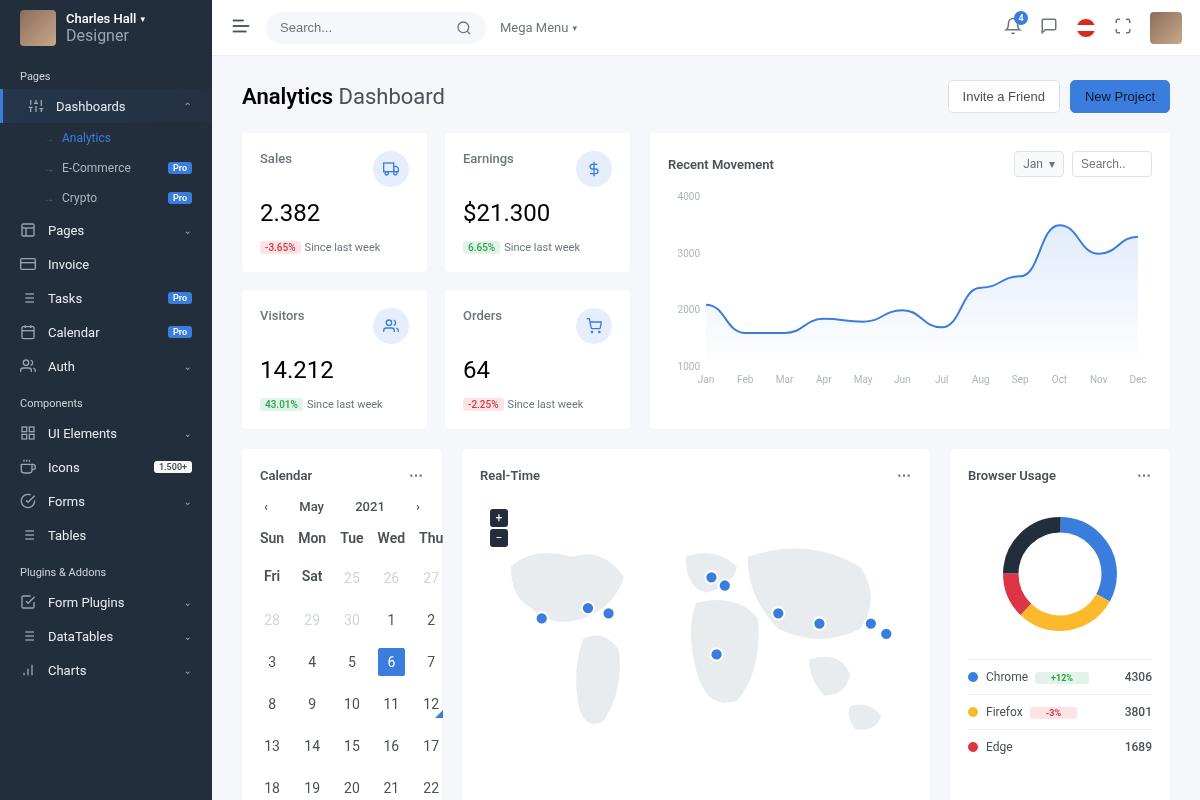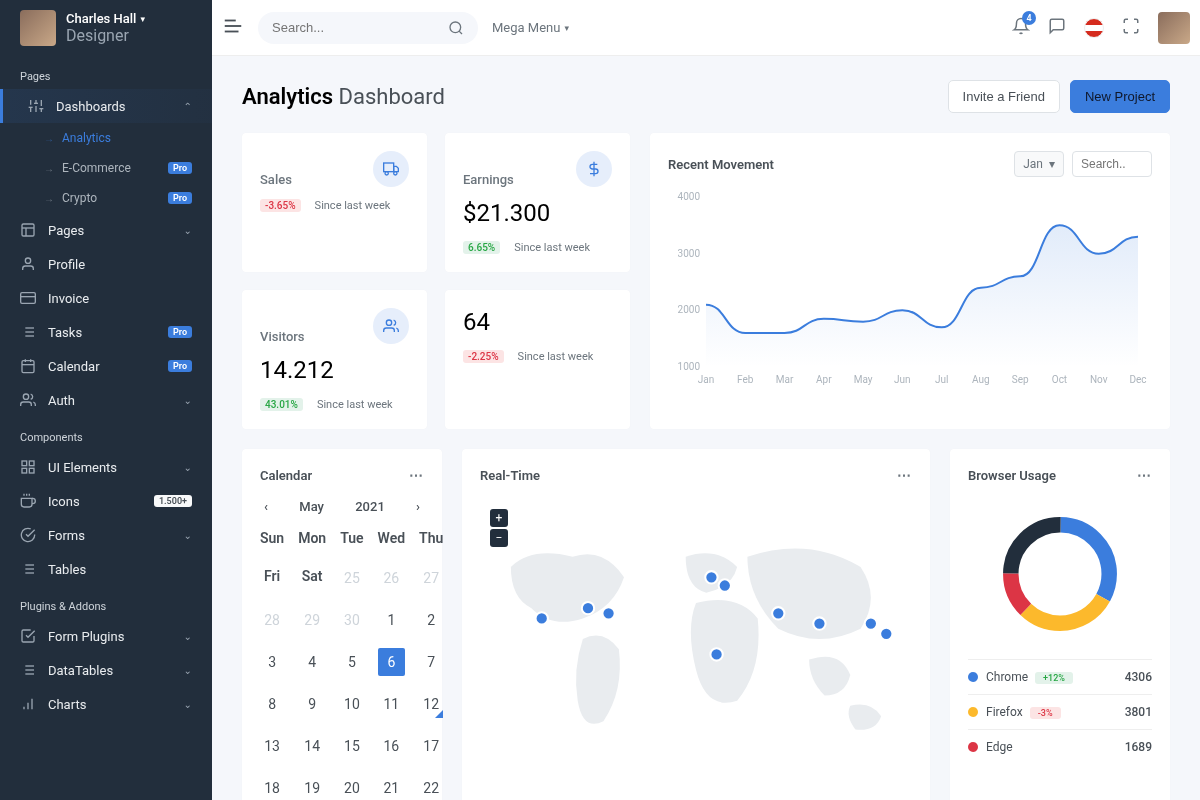--- a/index.html
+++ b/index.html
@@ -22,21 +22,21 @@
 .nav-item .badge-pro { margin-left: auto; background: #3b7ddd; color: #fff; font-size: 9px; padding: 1px 5px; border-radius: 3px; font-weight: 600; }
 .nav-item .badge-count { margin-left: auto; background: #f8f9fa; color: #495057; font-size: 9px; padding: 1px 5px; border-radius: 3px; font-weight: 600; }
 .nav-icon { width: 16px; height: 16px; display: flex; align-items: center; justify-content: center; color: #9aa5b1; }
 .sub-item { display: flex; align-items: center; padding: 8px 20px 8px 44px; font-size: 12px; color: #adb5bd; gap: 8px; cursor: pointer; position: relative; }
 .sub-item.active { color: #3b7ddd; }
 .sub-item .arrow { font-size: 10px; opacity: .5; }
 .sub-item .badge-pro { position: absolute; right: 20px; background: #3b7ddd; color: #fff; font-size: 9px; padding: 1px 5px; border-radius: 3px; font-weight: 600; }
 
 
 .main { flex: 1; display: flex; flex-direction: column; }
-.topbar { height: 56px; background: #fff; display: flex; align-items: center; padding: 0 10px; gap: 14px; border-bottom: 1px solid #eee; }
+.topbar { height: 56px; background: #fff; display: flex; align-items: center; padding: 0 18px; gap: 14px; border-bottom: 1px solid #eee; }
 .hamburger { cursor: pointer; }
 .hamburger svg { width: 22px; height: 22px; }
 .search-box { background: #f5f7fb; border-radius: 20px; padding: 8px 14px; display: flex; align-items: center; width: 220px; }
 .search-box input { border: none; background: transparent; outline: none; font-size: 13px; flex: 1; color: #6c757d; }
 .mega-menu { font-size: 13px; color: #6c757d; display: flex; align-items: center; gap: 4px; cursor: pointer; }
 .topbar-right { margin-left: auto; display: flex; align-items: center; gap: 18px; }
 .icon-btn { position: relative; cursor: pointer; color: #6c757d; }
 .icon-btn svg { width: 18px; height: 18px; }
 .notif-badge { position: absolute; top: -6px; right: -6px; background: #3b7ddd; color: #fff; font-size: 9px; width: 14px; height: 14px; border-radius: 50%; display: flex; align-items: center; justify-content: center; font-weight: 600; }
 .flag { width: 20px; height: 20px; border-radius: 50%; background: linear-gradient(#d52b1e 33%, #fff 33% 66%, #d52b1e 66%); border: 1px solid #eee; }
@@ -47,26 +47,26 @@
 .page-header { display: flex; align-items: center; margin-bottom: 20px; }
 .page-title { font-size: 22px; font-weight: 400; color: #495057; }
 .page-title strong { font-weight: 600; color: #000; }
 .page-actions { margin-left: auto; display: flex; gap: 10px; }
 .btn { padding: 8px 14px; border-radius: 5px; font-size: 13px; cursor: pointer; border: 1px solid #dee2e6; background: #fff; color: #495057; }
 .btn.primary { background: #3b7ddd; color: #0f172a; border-color: #3b7ddd; }
 
 .row1 { display: flex; gap: 20px; margin-bottom: 20px; }
 .stat-grid { display: grid; grid-template-columns: 1fr 1fr; gap: 18px; width: 388px; }
 .card { background: #fff; border-radius: 4px; padding: 18px; box-shadow: 0 0 1px rgba(0,0,0,.05); }
-.stat-card .stat-head { display: flex; justify-content: space-between; align-items: flex-end; margin-bottom: 12px; }
+.stat-card .stat-head { display: flex; justify-content: space-between; align-items: flex-start; margin-bottom: 12px; }
 .stat-label { font-size: 13px; color: #6c757d; font-weight: 500; }
 .stat-icon { width: 36px; height: 36px; border-radius: 50%; background: #e6eefb; display: flex; align-items: center; justify-content: center; color: #3b7ddd; }
 .stat-icon svg { width: 16px; height: 16px; }
 .stat-value { font-size: 24px; font-weight: 400; color: #000; margin-bottom: 14px; }
-.stat-foot { font-size: 11px; color: #6c757d; display: flex; align-items: center; gap: 14px; }
+.stat-foot { font-size: 11px; color: #6c757d; display: flex; align-items: center; gap: 4px; }
 .delta { padding: 1px 5px; border-radius: 3px; font-size: 10px; font-weight: 500; }
 .delta.neg { background: #fce4e4; color: #dc3545; }
 .delta.pos { background: #e3f2ea; color: #28a745; }
 
 .chart-card { flex: 1; }
 .chart-head { display: flex; align-items: center; margin-bottom: 10px; }
 .chart-title { font-size: 13px; font-weight: 600; color: #495057; }
 .chart-controls { margin-left: auto; display: flex; gap: 8px; }
 .select-box { border: 1px solid #dee2e6; border-radius: 4px; padding: 5px 8px; font-size: 12px; color: #6c757d; display: flex; align-items: center; gap: 6px; background: #f8f9fa; }
 .mini-search { border: 1px solid #dee2e6; border-radius: 4px; padding: 5px 8px; font-size: 12px; color: #adb5bd; width: 80px; }
@@ -92,21 +92,21 @@
 .zoom-ctl { position: absolute; top: 10px; left: 10px; display: flex; flex-direction: column; }
 .zoom-btn { width: 18px; height: 18px; background: #222e3c; color: #fff; display: flex; align-items: center; justify-content: center; font-size: 12px; border-radius: 3px; margin-bottom: 2px; cursor: pointer; }
 
 .browser-card { width: 220px; }
 .donut-wrap { display: flex; justify-content: center; padding: 10px 0 20px; }
 .donut { width: 130px; height: 130px; }
 .browser-list { font-size: 12px; }
 .browser-row { display: flex; align-items: center; padding: 10px 0; border-top: 1px solid #eee; }
 .dot { width: 10px; height: 10px; border-radius: 50%; margin-right: 8px; }
 .browser-name { flex: 1; }
-.browser-delta { font-size: 9px; padding: 1px 8px; border-radius: 3px; margin-left: 4px; }
+.browser-delta { font-size: 9px; padding: 1px 16px; border-radius: 3px; margin-left: 4px; font-weight: bold; }
 .browser-val { font-weight: 500; }
 </style>
 </head>
 <body>
 
 <div class="app">
 
   <aside class="sidebar">
     <div class="user-block">
       <div class="avatar"></div>
@@ -158,29 +158,20 @@
     <div class="nav-item">
       <span class="nav-icon">
           <svg viewBox="0 0 24 24" fill="none" stroke="currentColor" stroke-width="2">
             <rect x="3" y="3" width="18" height="18" rx="2"></rect>
             <line x1="3" y1="9" x2="21" y2="9"></line>
             <line x1="9" y1="21" x2="9" y2="9"></line>
           </svg>
         </span>
       <span>Pages</span>
       <span class="chev">⌄</span>
-    </div>
-    <div class="nav-item">
-      <span class="nav-icon">
-          <svg viewBox="0 0 24 24" fill="none" stroke="currentColor" stroke-width="2">
-            <path d="M20 21v-2a4 4 0 0 0-4-4H8a4 4 0 0 0-4 4v2"></path>
-            <circle cx="12" cy="7" r="4"></circle>
-          </svg>
-        </span>
-      <span>Profile</span>
     </div>
     <div class="nav-item">
       <span class="nav-icon">
           <svg viewBox="0 0 24 24" fill="none" stroke="currentColor" stroke-width="2">
             <rect x="1" y="4" width="22" height="16" rx="2"></rect>
             <line x1="1" y1="10" x2="23" y2="10"></line>
           </svg>
         </span>
       <span>Invoice</span>
     </div>
@@ -372,20 +363,21 @@
       <span class="stat-label">Sales</span>
       <span class="stat-icon">
                   <svg viewBox="0 0 24 24" fill="none" stroke="currentColor" stroke-width="2">
                     <rect x="1" y="3" width="15" height="13"></rect>
                     <polygon points="16 8 20 8 23 11 23 16 16 16 16 8"></polygon>
                     <circle cx="5.5" cy="18.5" r="2.5"></circle>
                     <circle cx="18.5" cy="18.5" r="2.5"></circle>
                   </svg>
                 </span>
     </div>
+    <div class="stat-value">2.382</div>
     <div class="stat-foot">
       <span class="delta neg">-3.65%</span>
       <span>Since last week</span>
     </div>
             </div>
             <div class="card stat-card">
     <div class="stat-head">
       <span class="stat-label">Earnings</span>
       <span class="stat-icon">
                   <svg viewBox="0 0 24 24" fill="none" stroke="currentColor" stroke-width="2">
@@ -412,20 +404,30 @@
                   </svg>
                 </span>
     </div>
     <div class="stat-value">14.212</div>
     <div class="stat-foot">
       <span class="delta pos">43.01%</span>
       <span>Since last week</span>
     </div>
             </div>
             <div class="card stat-card">
+    <div class="stat-head">
+      <span class="stat-label">Orders</span>
+      <span class="stat-icon">
+                  <svg viewBox="0 0 24 24" fill="none" stroke="currentColor" stroke-width="2">
+                    <circle cx="9" cy="21" r="1"></circle>
+                    <circle cx="20" cy="21" r="1"></circle>
+                    <path d="M1 1h4l2.68 13.39a2 2 0 0 0 2 1.61h9.72a2 2 0 0 0 2-1.61L23 6H6"></path>
+                  </svg>
+                </span>
+    </div>
     <div class="stat-value">64</div>
     <div class="stat-foot">
       <span class="delta neg">-2.25%</span>
       <span>Since last week</span>
     </div>
             </div>
           </div>
         <div class="card chart-card">
           <div class="chart-head">
             <div class="chart-title">Recent Movement</div>

